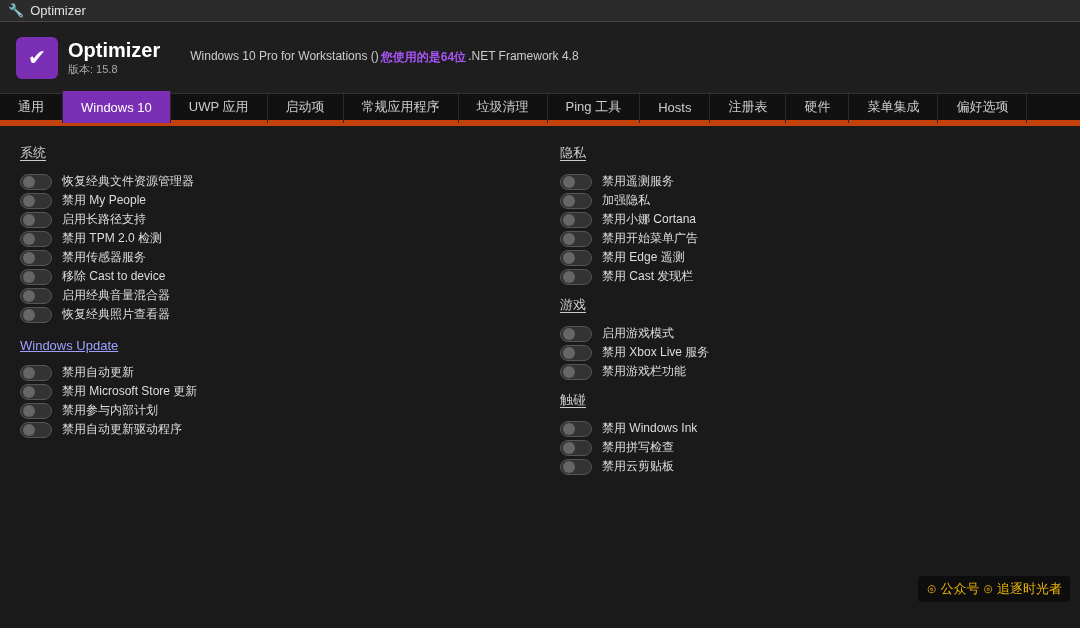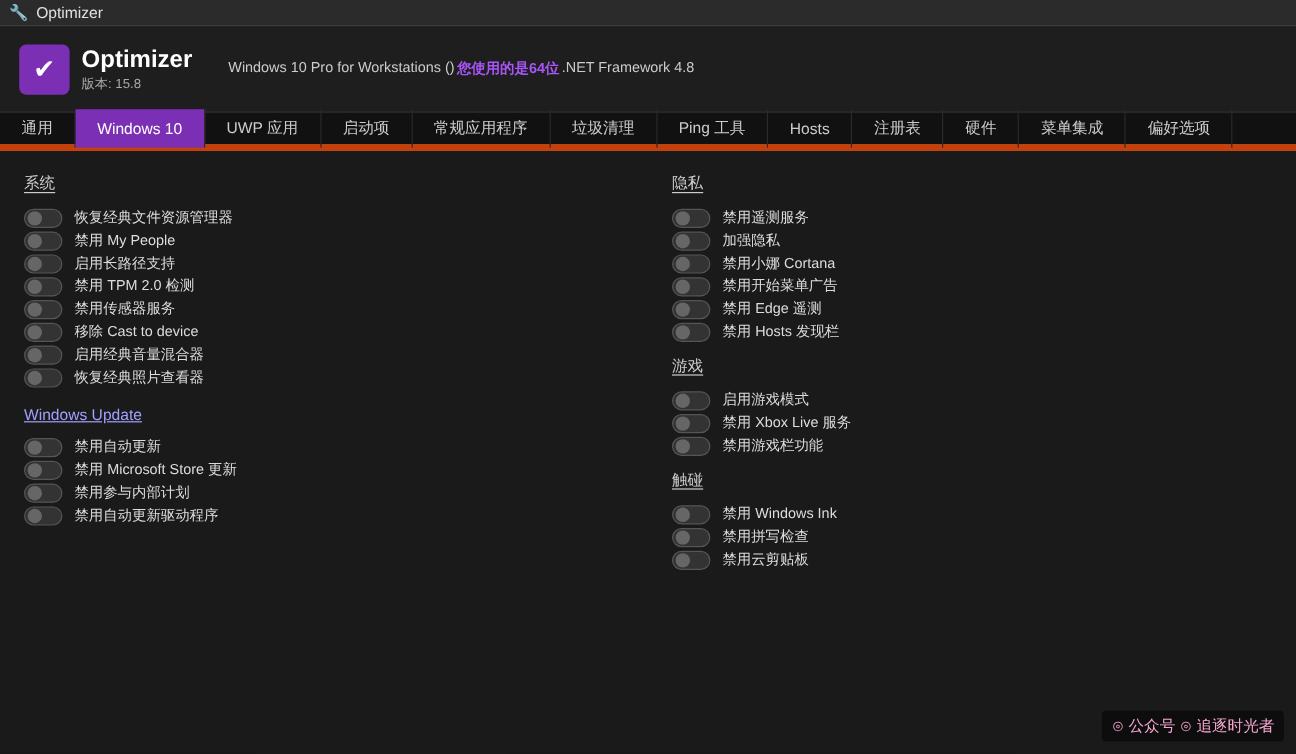--- a/index.html
+++ b/index.html
@@ -169,23 +169,23 @@
       text-decoration: underline;
       font-size: 13px;
       margin-top: 8px;
       margin-bottom: 4px;
       cursor: pointer;
     }
 
     
     #watermark {
       position: fixed;
-      bottom: 10px;
+      bottom: 26px;
       right: 10px;
-      color: #f9a8d4;
+      color: #eab308;
       font-size: 13px;
       background: rgba(0,0,0,0.5);
       padding: 4px 8px;
       border-radius: 4px;
     }
   </style>
 </head>
 <body>
 
 <div id="title-bar">
@@ -334,21 +334,21 @@
         <div class="toggle-row">
           <div class="toggle">
             <div class="toggle-knob"></div>
           </div>
           <span class="toggle-label">禁用 Edge 遥测</span>
         </div>
         <div class="toggle-row">
           <div class="toggle">
             <div class="toggle-knob"></div>
           </div>
-          <span class="toggle-label">禁用 Hosts 发现栏</span>
+          <span class="toggle-label">禁用 Cast 发现栏</span>
         </div>
       </div>
     <div class="section-title" style="margin-top:4px;">游戏</div>
     <div id="games-items">
         <div class="toggle-row">
           <div class="toggle">
             <div class="toggle-knob"></div>
           </div>
           <span class="toggle-label">启用游戏模式</span>
         </div>

